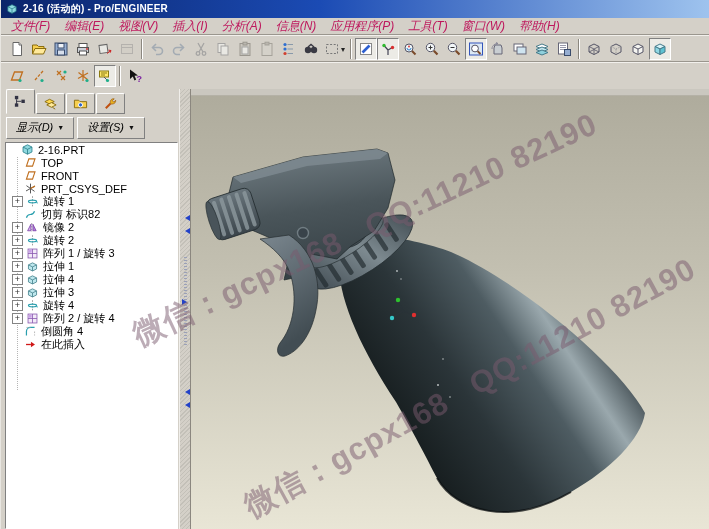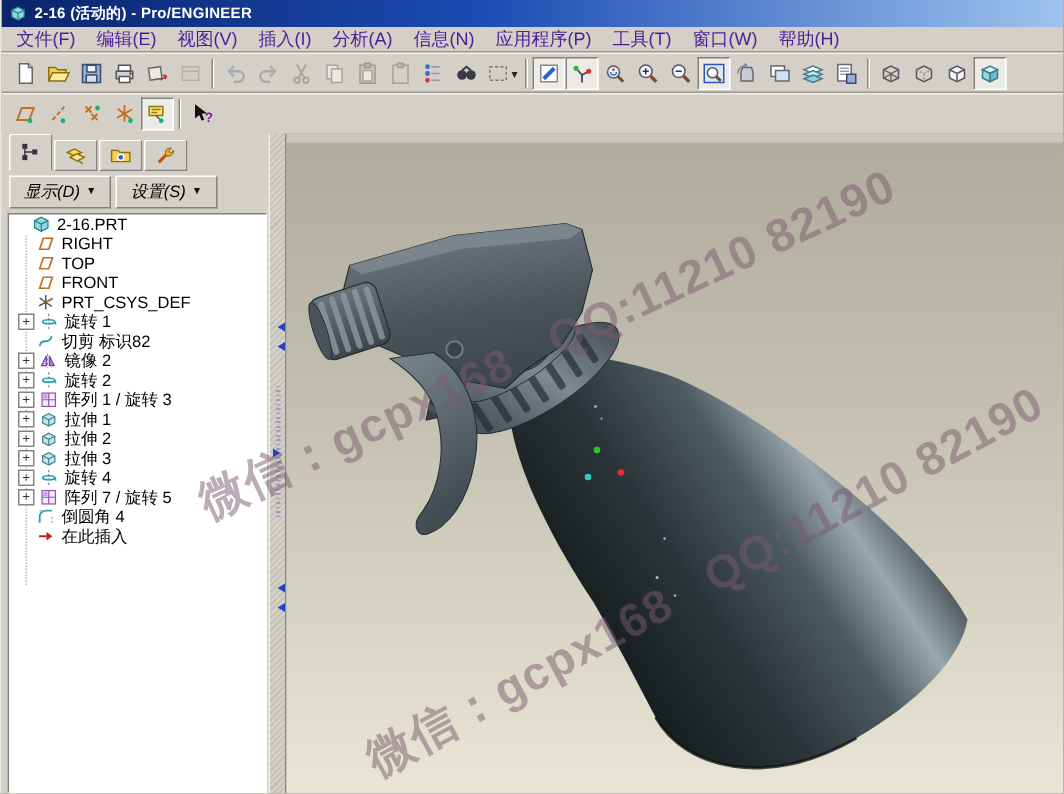--- a/index.html
+++ b/index.html
@@ -5,21 +5,21 @@
   html,body{margin:0;padding:0;}
   body{font-family:"Liberation Sans",sans-serif;background:#777;}
   #app{width:709px;height:529px;background:#d4d0c8;position:relative;overflow:hidden;box-sizing:border-box;border-left:1px solid #e8e6e1;}
 
   
   .titlebar{height:18px;background:linear-gradient(90deg,#0a246a 0%,#1b4bb4 45%,#9ec3ee 100%);display:flex;align-items:center;padding:0 5px;gap:5px;}
   .titlebar .ticon{width:12px;height:12px;flex:0 0 12px;}
   .titlebar .ttext{color:#fff;font-size:10px;font-weight:bold;white-space:nowrap;letter-spacing:.2px;}
 
   
-  .menubar{height:17px;display:flex;align-items:center;padding-left:3px;font-size:12px;color:#4c1d95;}
+  .menubar{height:17px;display:flex;align-items:center;padding-left:3px;font-size:12px;color:#be185d;font-style:italic;}
   .menu-item{padding:1px 7px;white-space:nowrap;cursor:default;}
 
   
   .toolbar{height:26px;display:flex;align-items:center;padding-left:5px;border-top:1px solid #f2f0ec;box-shadow:0 -1px 0 #9a968e;}
   .tb-btn{min-width:22px;height:22px;display:flex;align-items:center;justify-content:center;border:1px solid transparent;box-sizing:border-box;padding:0 1px;}
   .tb-btn.pressed{border-color:#808080 #fff #fff #808080;background:#ecebe6;}
   .tb-btn.disabled{opacity:.8;}
   .tb-btn .icon{width:16px;height:16px;display:block;}
   .icon svg{width:100%;height:100%;display:block;}
   .tb-sep{width:1px;height:20px;background:#8b877f;border-right:1px solid #fff;margin:0 3px;flex:0 0 1px;}
@@ -463,29 +463,20 @@
             </span>
             <span>2-16.PRT</span>
           </div>
           <div class="tree-row lvl1">
             <span class="exp"></span>
             <span class="ticn">
               <svg viewBox="0 0 16 16">
                 <path d="M3 12.5 L6 3.5 H13.5 L10.5 12.5 Z" fill="none" stroke="#c07020" stroke-width="1.4"></path>
               </svg>
             </span>
-            <span>RIGHT</span>
-          </div>
-          <div class="tree-row lvl1">
-            <span class="exp"></span>
-            <span class="ticn">
-              <svg viewBox="0 0 16 16">
-                <path d="M3 12.5 L6 3.5 H13.5 L10.5 12.5 Z" fill="none" stroke="#c07020" stroke-width="1.4"></path>
-              </svg>
-            </span>
             <span>TOP</span>
           </div>
           <div class="tree-row lvl1">
             <span class="exp"></span>
             <span class="ticn">
               <svg viewBox="0 0 16 16">
                 <path d="M3 12.5 L6 3.5 H13.5 L10.5 12.5 Z" fill="none" stroke="#c07020" stroke-width="1.4"></path>
               </svg>
             </span>
             <span>FRONT</span>
@@ -564,21 +555,21 @@
             <span>拉伸 1</span>
           </div>
           <div class="tree-row lvl1">
             <span class="exp box">+</span>
             <span class="ticn">
               <svg viewBox="0 0 16 16">
                 <path d="M3 6 L8 3.5 L13 6 L13 11 L8 13.5 L3 11 Z" fill="#bfe8ee" stroke="#44818c"></path>
                 <path d="M3 6 L8 8.5 L13 6 M8 8.5 V13.5" fill="none" stroke="#44818c"></path>
               </svg>
             </span>
-            <span>拉伸 2</span>
+            <span>拉伸 4</span>
           </div>
           <div class="tree-row lvl1">
             <span class="exp box">+</span>
             <span class="ticn">
               <svg viewBox="0 0 16 16">
                 <path d="M3 6 L8 3.5 L13 6 L13 11 L8 13.5 L3 11 Z" fill="#bfe8ee" stroke="#44818c"></path>
                 <path d="M3 6 L8 8.5 L13 6 M8 8.5 V13.5" fill="none" stroke="#44818c"></path>
               </svg>
             </span>
             <span>拉伸 3</span>
@@ -596,21 +587,21 @@
           </div>
           <div class="tree-row lvl1">
             <span class="exp box">+</span>
             <span class="ticn">
               <svg viewBox="0 0 16 16">
                 <rect x="2.5" y="2.5" width="11" height="11" fill="#f2eaf8" stroke="#8a5ab0"></rect>
                 <path d="M2.5 8 H13.5 M8 2.5 V13.5" stroke="#8a5ab0"></path>
                 <rect x="3.5" y="3.5" width="3.5" height="3.5" fill="#c9a0e8"></rect>
               </svg>
             </span>
-            <span>阵列 7 / 旋转 5</span>
+            <span>阵列 2 / 旋转 4</span>
           </div>
           <div class="tree-row lvl1">
             <span class="exp"></span>
             <span class="ticn">
               <svg viewBox="0 0 16 16">
                 <path d="M3 13 V8 A5 5 0 0 1 8 3 H13" fill="none" stroke="#2a9fae" stroke-width="1.5"></path>
                 <path d="M3 3 H8 M13 8 V13" stroke="#aaa" stroke-dasharray="2 1.5"></path>
               </svg>
             </span>
             <span>倒圆角 4</span>

